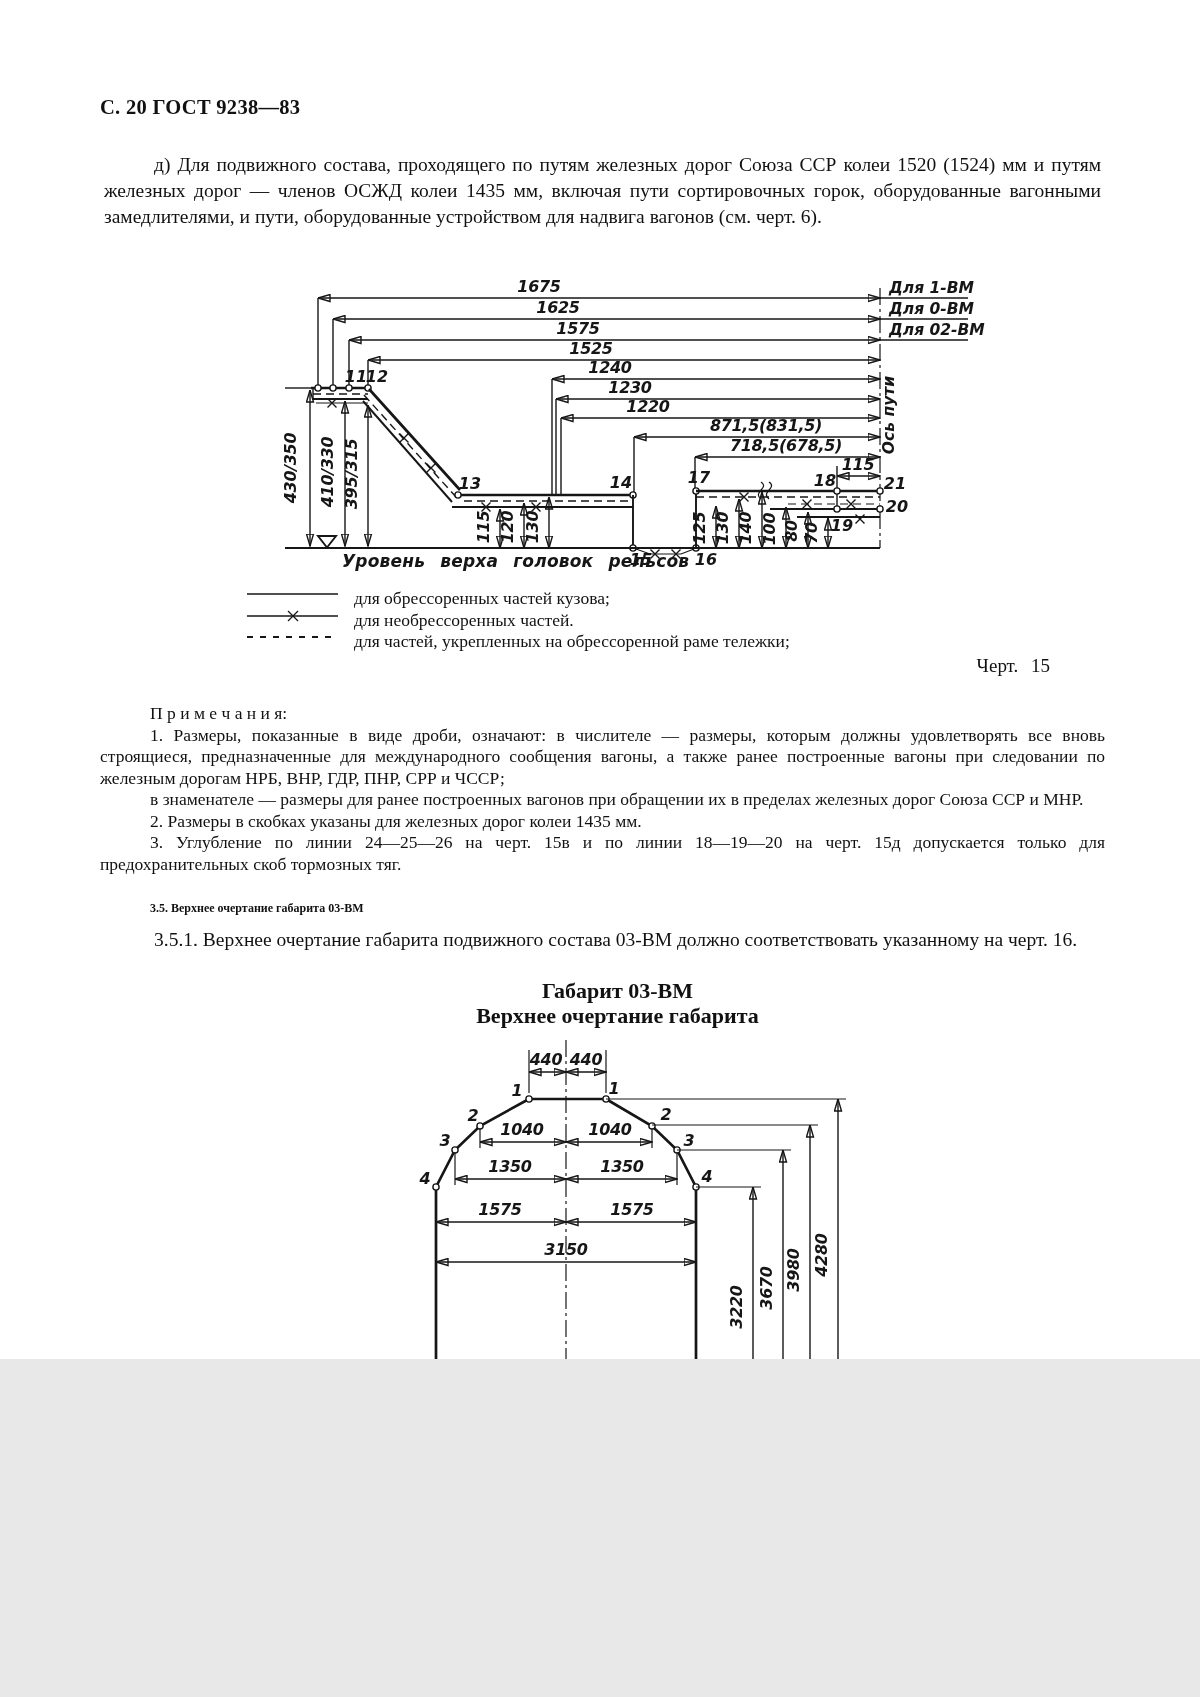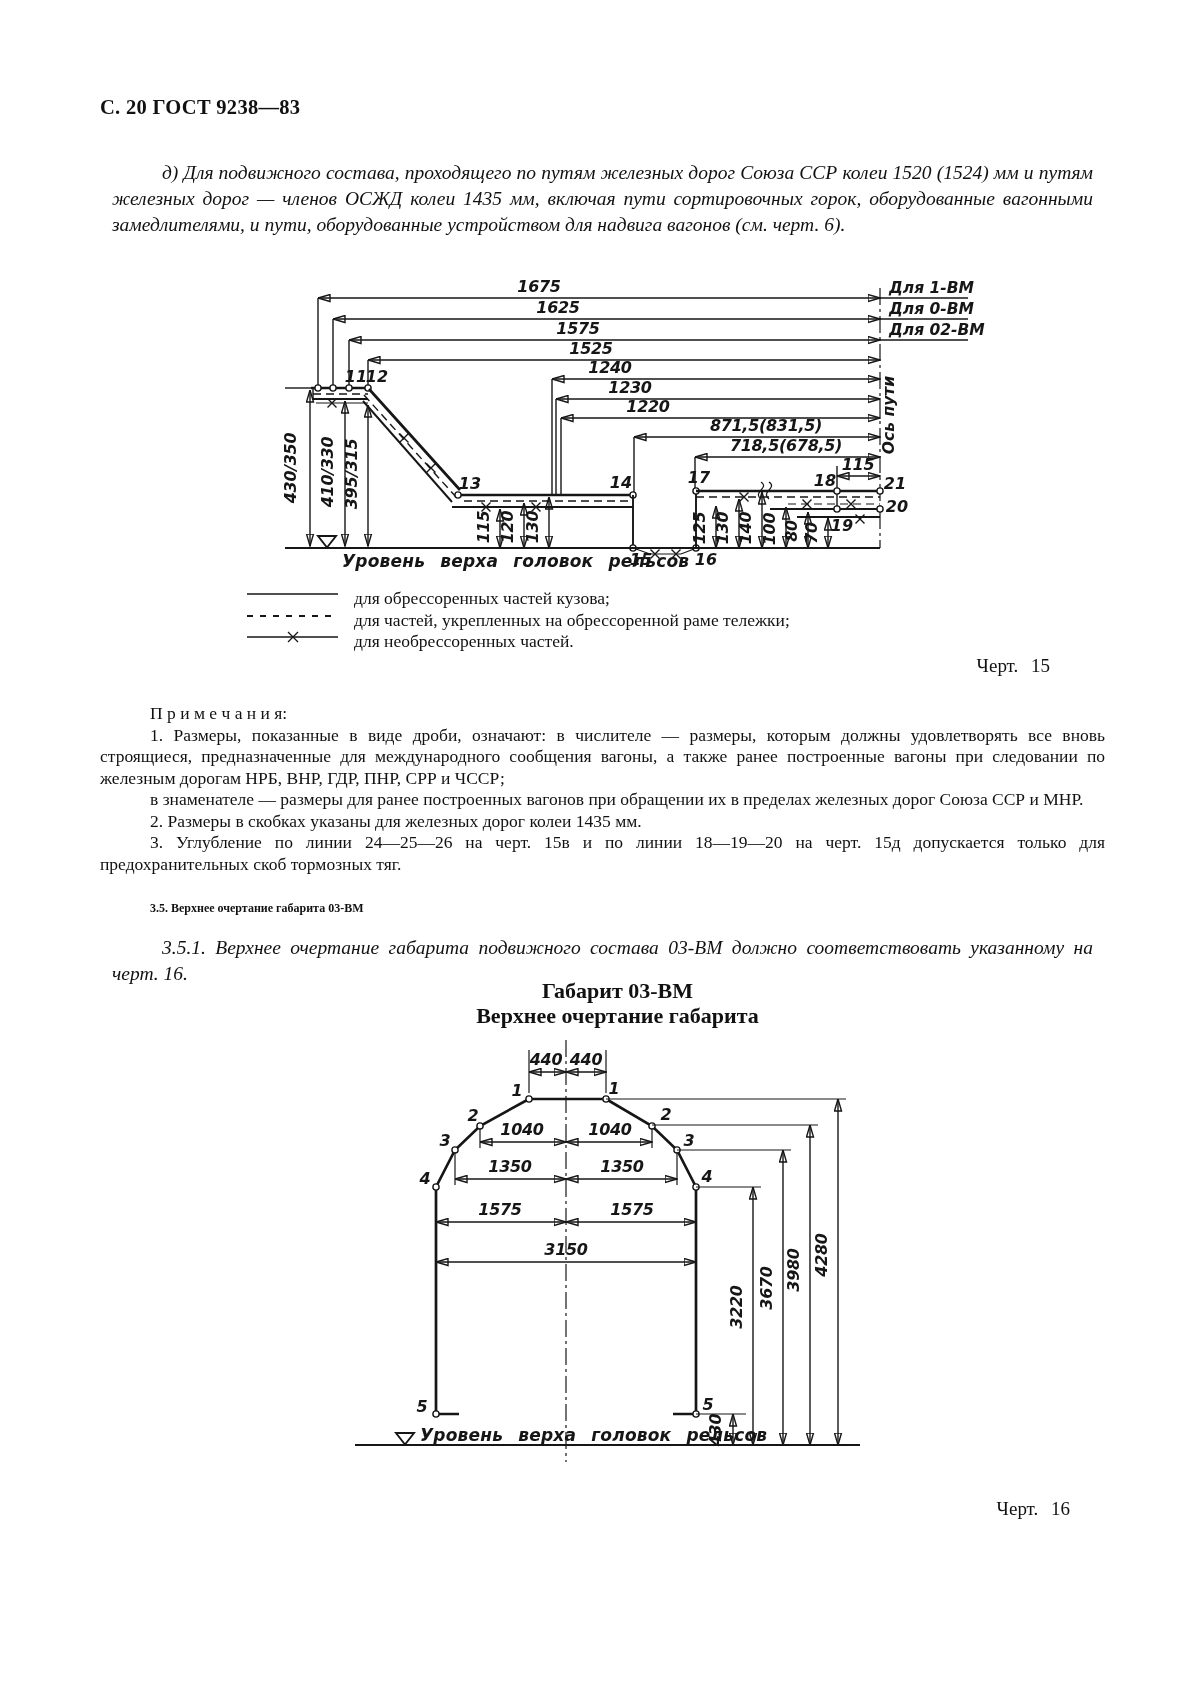--- a/index.html
+++ b/index.html
@@ -1,23 +1,23 @@
 <!DOCTYPE html>
 <html><head>
 <meta charset="utf-8">
 <style>
   html,body { margin:0; padding:0; background:#e8e8e8; }
   .page {
-    position:relative; width:1200px; height:1697px; background:#ffffff;
+    position:relative; width:1200px; height:1359px; background:#ffffff;
     font-family:"Liberation Serif", serif; color:#111; overflow:hidden;
   }
   .abs { position:absolute; }
   .hdr { left:100px; top:96px; font-size:20.5px; font-weight:bold; letter-spacing:.3px; }
   .bodytext { width:1005px; font-size:19.5px; line-height:26px; text-align:justify; }
-  .bodytext p { margin:12px; text-indent:50px;font-style:italic; }
+  .bodytext p { margin:4px; text-indent:50px; }
   .para-d { left:100px; top:148px; }
   .notes { left:100px; top:703px; width:1005px; font-size:17.5px; line-height:21.5px; text-align:justify; }
   .notes p { margin:0; text-indent:50px; }
   .notes .ital { }
   .h35 { left:100px; top:901px; width:1005px; font-size:12px; font-weight:bold; text-indent:50px; }
   .p351 { left:100px; top:923px; }
   .fig16-title { left:100px; top:978px; width:1035px; text-align:center; font-size:22px; font-weight:bold; line-height:25px; }
   .caption { text-align:right; font-size:19px; word-spacing:8px; }
   .cap15 { left:100px; top:655px; width:950px; }
   .cap16 { left:100px; top:1498px; width:970px; }
@@ -227,31 +227,31 @@
 
   <div class="abs legend">
     <div class="legend-row">
       <svg width="95" height="12">
           <line x1="2" y1="6" x2="93" y2="6" stroke-width="1.6"></line>
         </svg>
       <span>для обрессоренных частей кузова;</span>
     </div>
     <div class="legend-row">
       <svg width="95" height="12">
-          <line x1="2" y1="6" x2="93" y2="6" stroke-width="2" stroke-dasharray="6 7"></line>
-        </svg>
-      <span>для частей, укрепленных на обрессоренной раме тележки;</span>
-    </div>
-    <div class="legend-row">
-      <svg width="95" height="12">
         <line x1="2" y1="6" x2="93" y2="6" stroke-width="1.3"></line>
         <line x1="43" y1="1" x2="53" y2="11" stroke-width="1.3"></line>
         <line x1="43" y1="11" x2="53" y2="1" stroke-width="1.3"></line>
       </svg>
       <span>для необрессоренных частей.</span>
+    </div>
+    <div class="legend-row">
+      <svg width="95" height="12">
+          <line x1="2" y1="6" x2="93" y2="6" stroke-width="2" stroke-dasharray="6 7"></line>
+        </svg>
+      <span>для частей, укрепленных на обрессоренной раме тележки;</span>
     </div>
   </div>
 
   <div class="abs caption cap15">Черт. 15</div>
 
   <div class="abs notes">
     <p>П р и м е ч а н и я:</p>
     <p>1. Размеры, показанные в виде дроби, означают: в числителе — размеры, которым должны удовлетворять все вновь строящиеся, предназначенные для международного сообщения вагоны, а также ранее построенные вагоны при следовании по железным дорогам НРБ, ВНР, ГДР, ПНР, СРР и ЧССР;</p>
     <p>в знаменателе — размеры для ранее построенных вагонов при обращении их в пределах железных дорог Союза ССР и МНР.</p>
     <p>2. Размеры в скобках указаны для железных дорог колеи 1435 мм.</p>

